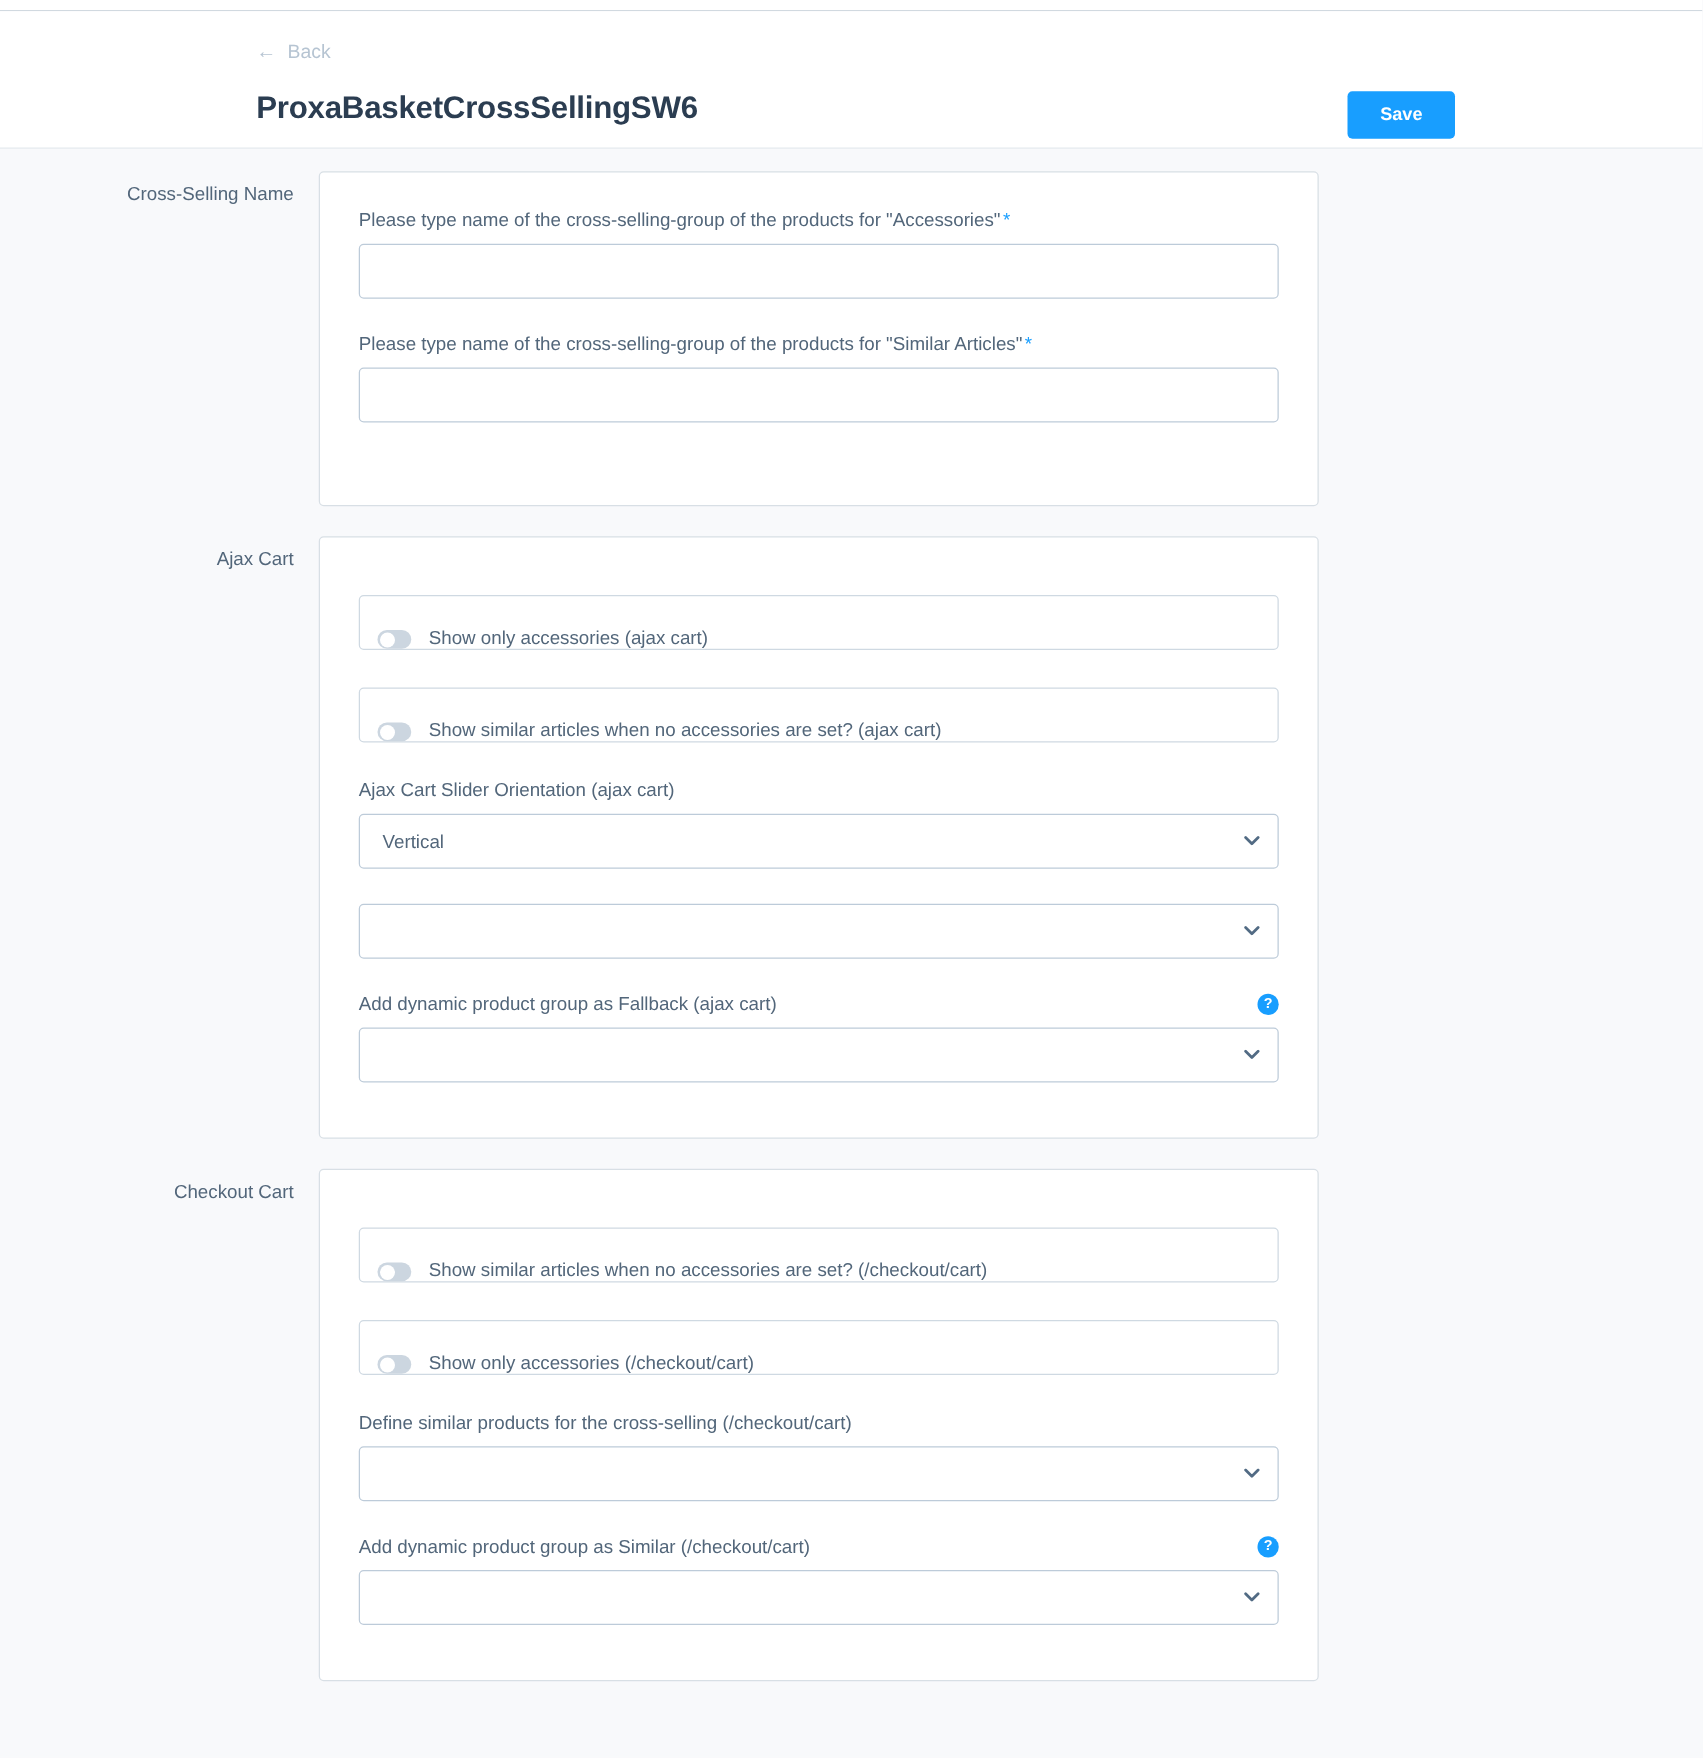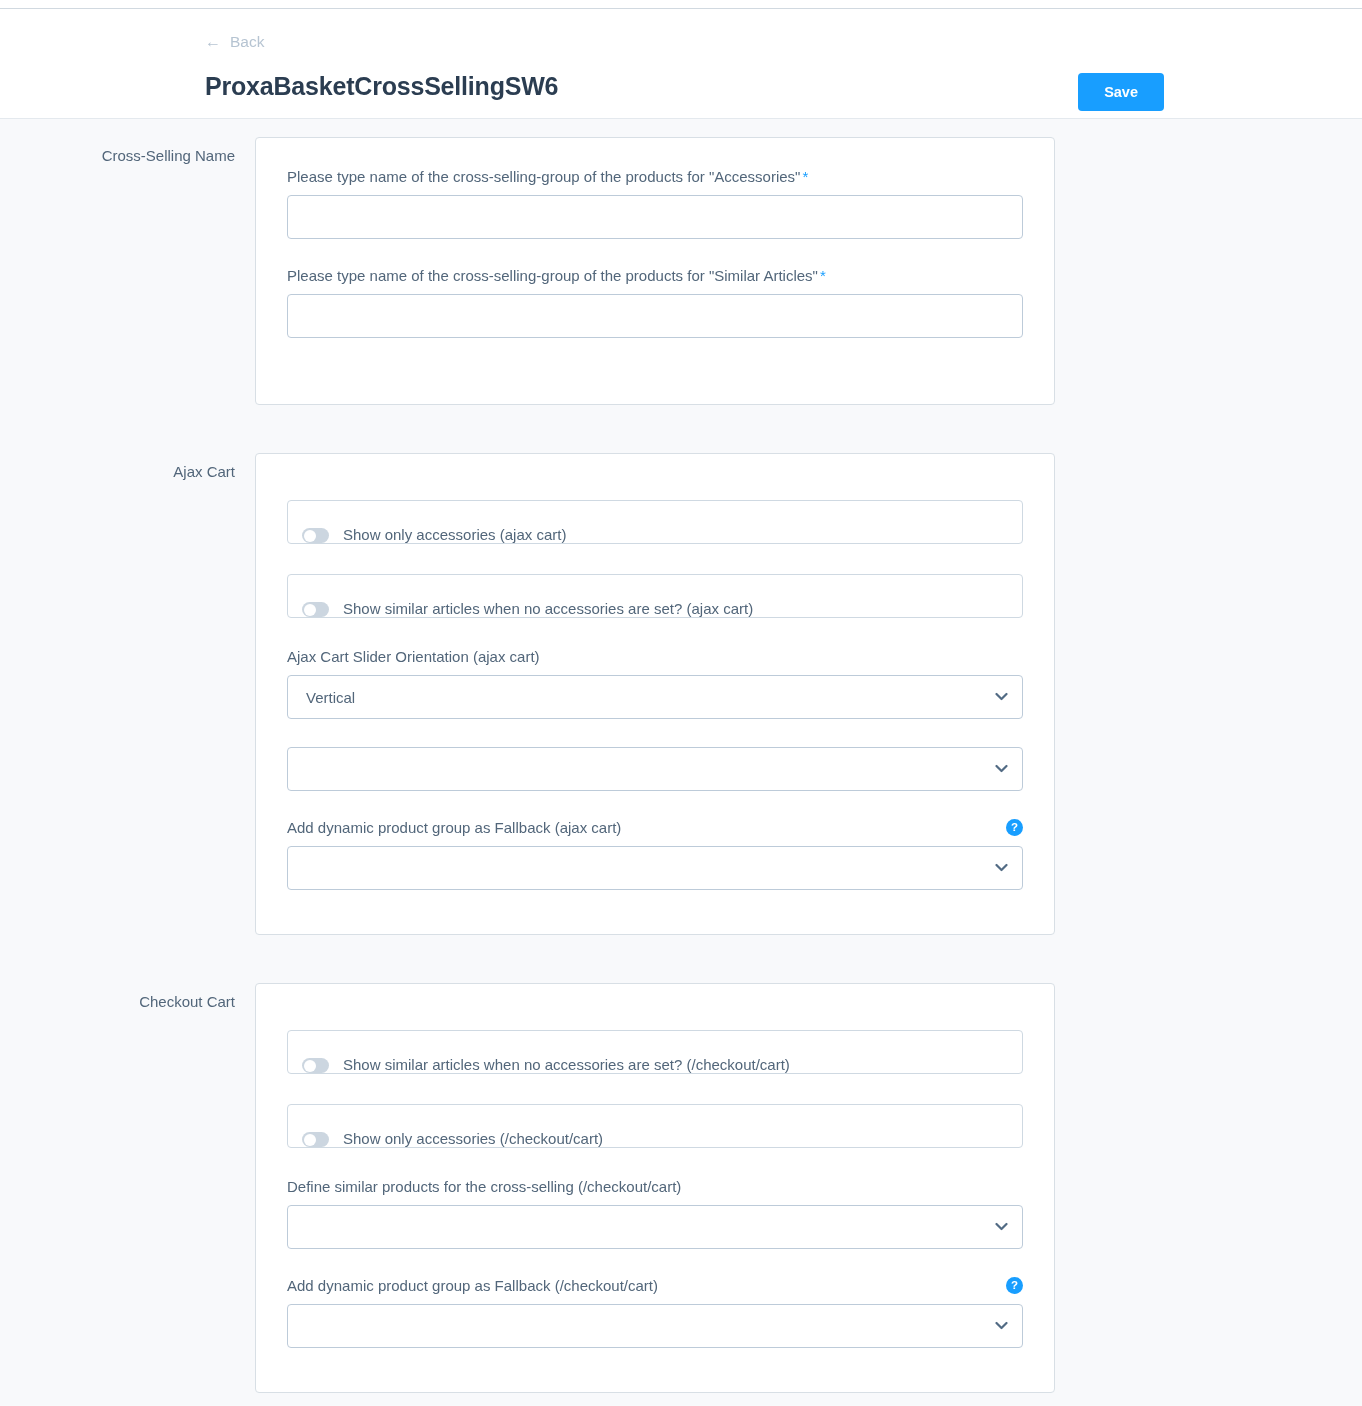--- a/index.html
+++ b/index.html
@@ -80,21 +80,21 @@
   
   .content {
     background: #f8f9fb;
     padding-top: 18px;
     height: 1286px;
   }
 
   .section {
     display: flex;
     align-items: flex-start;
-    margin-bottom: 48px;
+    margin-bottom: 24px;
   }
 
   .section-label {
     width: 255px;
     text-align: right;
     padding-right: 20px;
     padding-top: 10px;
     font-size: 15px;
     color: #52667a;
     flex: none;
@@ -333,21 +333,21 @@
         <div class="select-wrap">
           <div class="select-box"></div>
           <svg class="chev" width="13" height="9" viewBox="0 0 13 9">
             <path d="M1.5 1.5 L6.5 6.5 L11.5 1.5" fill="none" stroke="#526b84" stroke-width="2.2" stroke-linecap="round" stroke-linejoin="round"></path>
           </svg>
         </div>
       </div>
 
       <div class="field">
         <div class="field-label">
-          <span>Add dynamic product group as Fallback (/checkout/cart)</span>
+          <span>Add dynamic product group as Similar (/checkout/cart)</span>
           <span class="help-icon">?</span>
         </div>
         <div class="select-wrap">
           <div class="select-box"></div>
           <svg class="chev" width="13" height="9" viewBox="0 0 13 9">
             <path d="M1.5 1.5 L6.5 6.5 L11.5 1.5" fill="none" stroke="#526b84" stroke-width="2.2" stroke-linecap="round" stroke-linejoin="round"></path>
           </svg>
         </div>
       </div>
 

